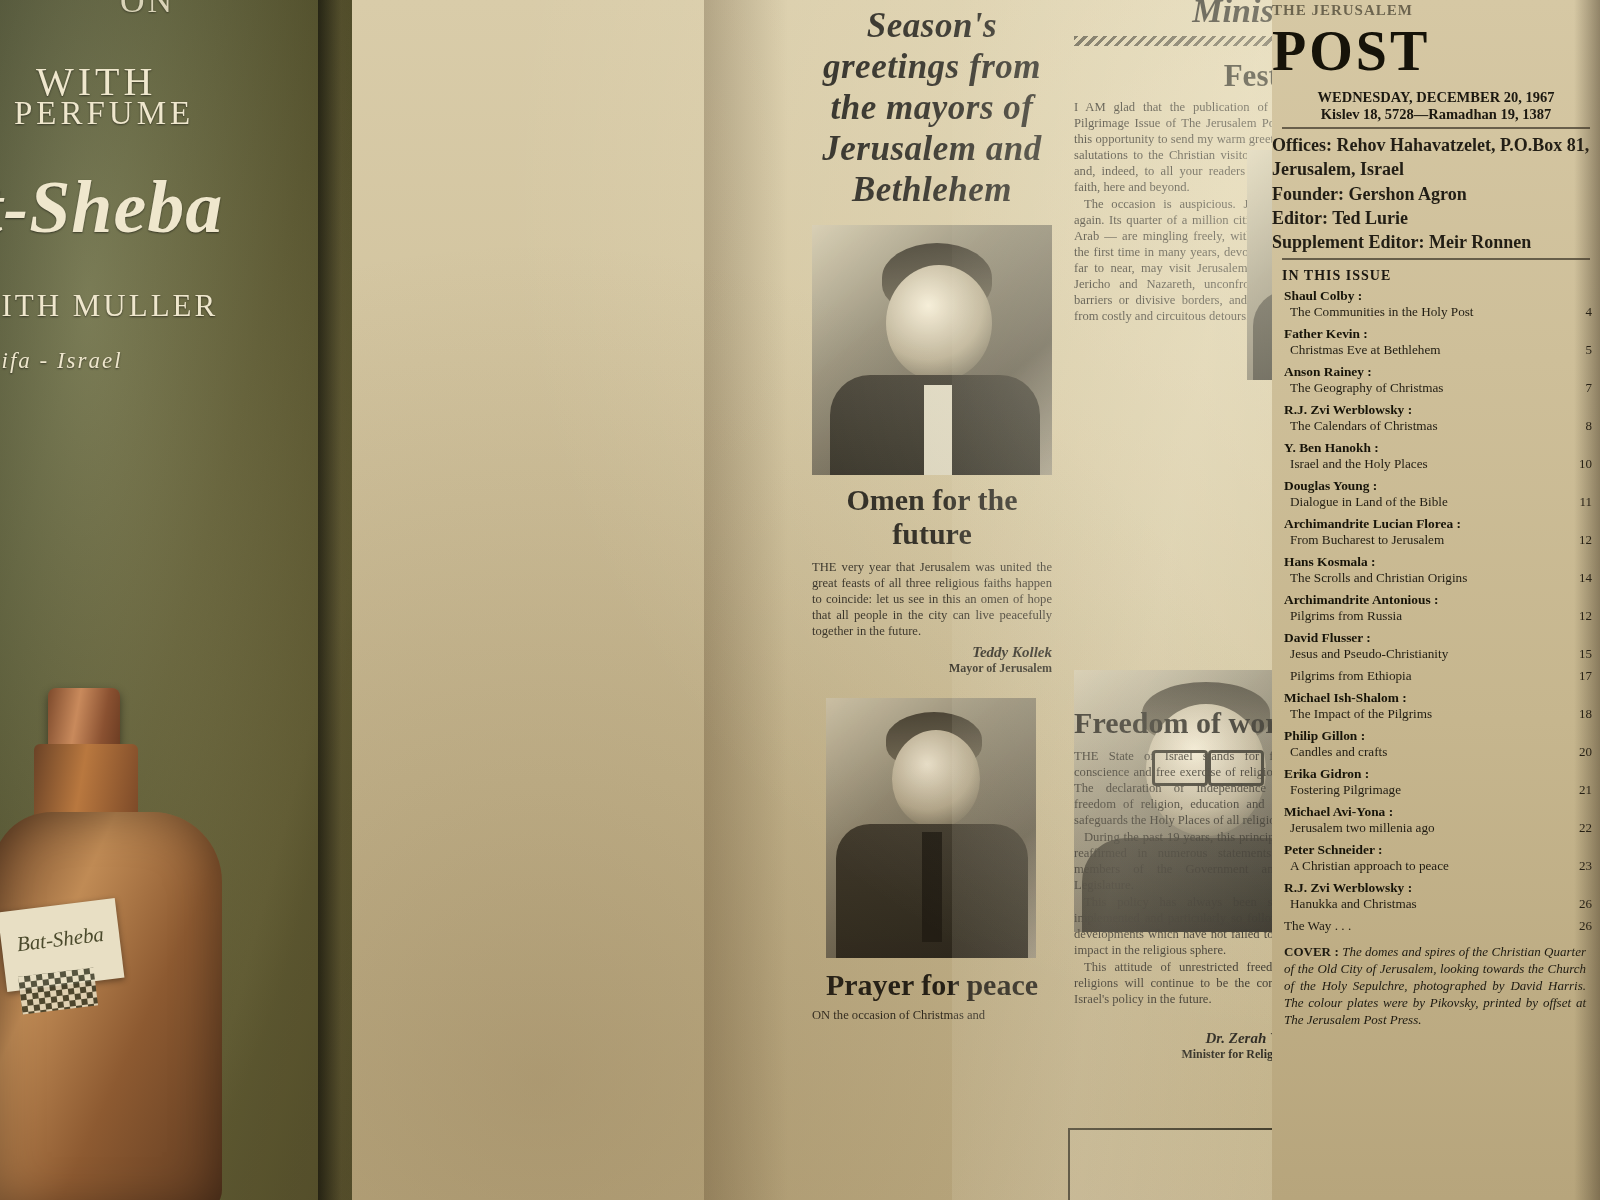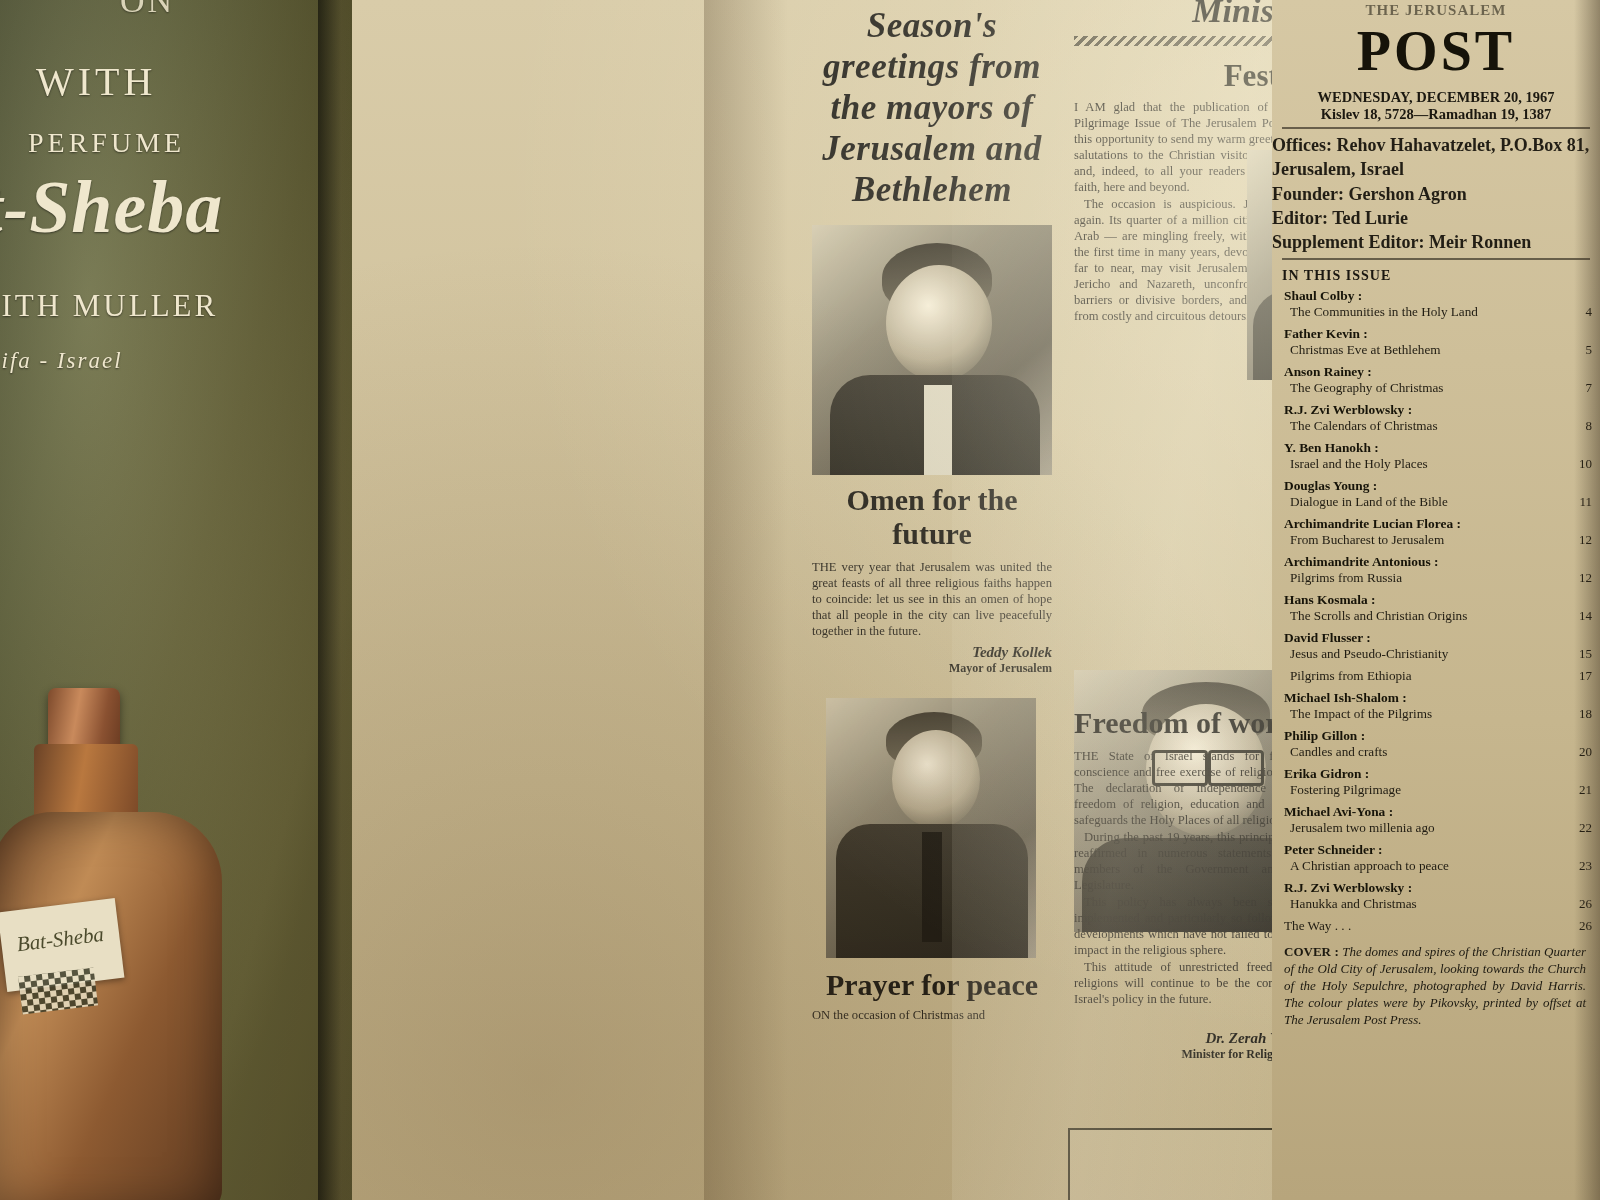--- a/index.html
+++ b/index.html
@@ -39,22 +39,22 @@
   }
   .ad-with {
     top: 18px; left: 36px;
     font-size: 40px; letter-spacing: 4px; margin-top: 40px;
   }
   .ad-topclip {
     top: -18px; left: 120px;
     font-size: 34px; letter-spacing: 3px; opacity: .85;
   }
   .ad-perfume {
-    top: 95px; left: 28px;
-    font-size: 28px; letter-spacing: 4px; margin-top: 32px;
+    top: 95px; left: 14px;
+    font-size: 33px; letter-spacing: 4px;
   }
   .ad-brand {
     top: 165px; left: -56px;
     font-size: 74px; font-style: italic; font-weight: 700;
     letter-spacing: 1px;
   }
   .ad-muller {
     top: 288px; left: -24px;
     font-size: 31px; letter-spacing: 3px;
   }
@@ -214,21 +214,20 @@
     font-family: "Liberation Serif", serif;
   }
 
   
   .mast {
     position: absolute;
     left: 1272px; top: 0; width: 328px; height: 1200px;
     background: linear-gradient(180deg, #d6c8a4, #c6b68e 60%, #b7a57c);
   }
   .mast-top {
-    text-align: center;
     color: #161309;
   }
   .mast-small {
     font-size: 15px; letter-spacing: 1px; font-weight: 700;
     opacity: .55;
   }
   .mast-post {
     font-size: 56px; font-weight: 700; letter-spacing: 3px;
     font-family: "Liberation Serif", serif;
   }
@@ -430,21 +429,21 @@
     <div class="mast-info">Founder: Gershon Agron</div>
     <div class="mast-info">Editor: Ted Lurie</div>
     <div class="mast-info">Supplement Editor: Meir Ronnen</div>
     <div class="mast-rule"></div>
 
     <div class="inthis">IN THIS ISSUE</div>
 
     <div class="toc">
       <div class="toc-item">
         <div class="toc-author">Shaul Colby :</div>
-        <div class="toc-title">The Communities in the Holy Land</div>
+        <div class="toc-title">The Communities in the Holy Post</div>
         <div class="toc-page">4</div>
       </div>
       <div class="toc-item">
         <div class="toc-author">Father Kevin :</div>
         <div class="toc-title">Christmas Eve at Bethlehem</div>
         <div class="toc-page">5</div>
       </div>
       <div class="toc-item">
         <div class="toc-author">Anson Rainey :</div>
         <div class="toc-title">The Geography of Christmas</div>
@@ -464,30 +463,30 @@
         <div class="toc-author">Douglas Young :</div>
         <div class="toc-title">Dialogue in Land of the Bible</div>
         <div class="toc-page">11</div>
       </div>
       <div class="toc-item">
         <div class="toc-author">Archimandrite Lucian Florea :</div>
         <div class="toc-title">From Bucharest to Jerusalem</div>
         <div class="toc-page">12</div>
       </div>
       <div class="toc-item">
+        <div class="toc-author">Hans Kosmala :</div>
+        <div class="toc-title">The Scrolls and Christian Origins</div>
+        <div class="toc-page">14</div>
+      </div>
+      <div class="toc-item">
         <div class="toc-author">Archimandrite Antonious :</div>
         <div class="toc-title">Pilgrims from Russia</div>
         <div class="toc-page">12</div>
       </div>
       <div class="toc-item">
-        <div class="toc-author">Hans Kosmala :</div>
-        <div class="toc-title">The Scrolls and Christian Origins</div>
-        <div class="toc-page">14</div>
-      </div>
-      <div class="toc-item">
         <div class="toc-author">David Flusser :</div>
         <div class="toc-title">Jesus and Pseudo-Christianity</div>
         <div class="toc-page">15</div>
       </div>
       <div class="toc-item">
         <div class="toc-title">Pilgrims from Ethiopia</div>
         <div class="toc-page">17</div>
       </div>
       <div class="toc-item">
         <div class="toc-author">Michael Ish-Shalom :</div>

